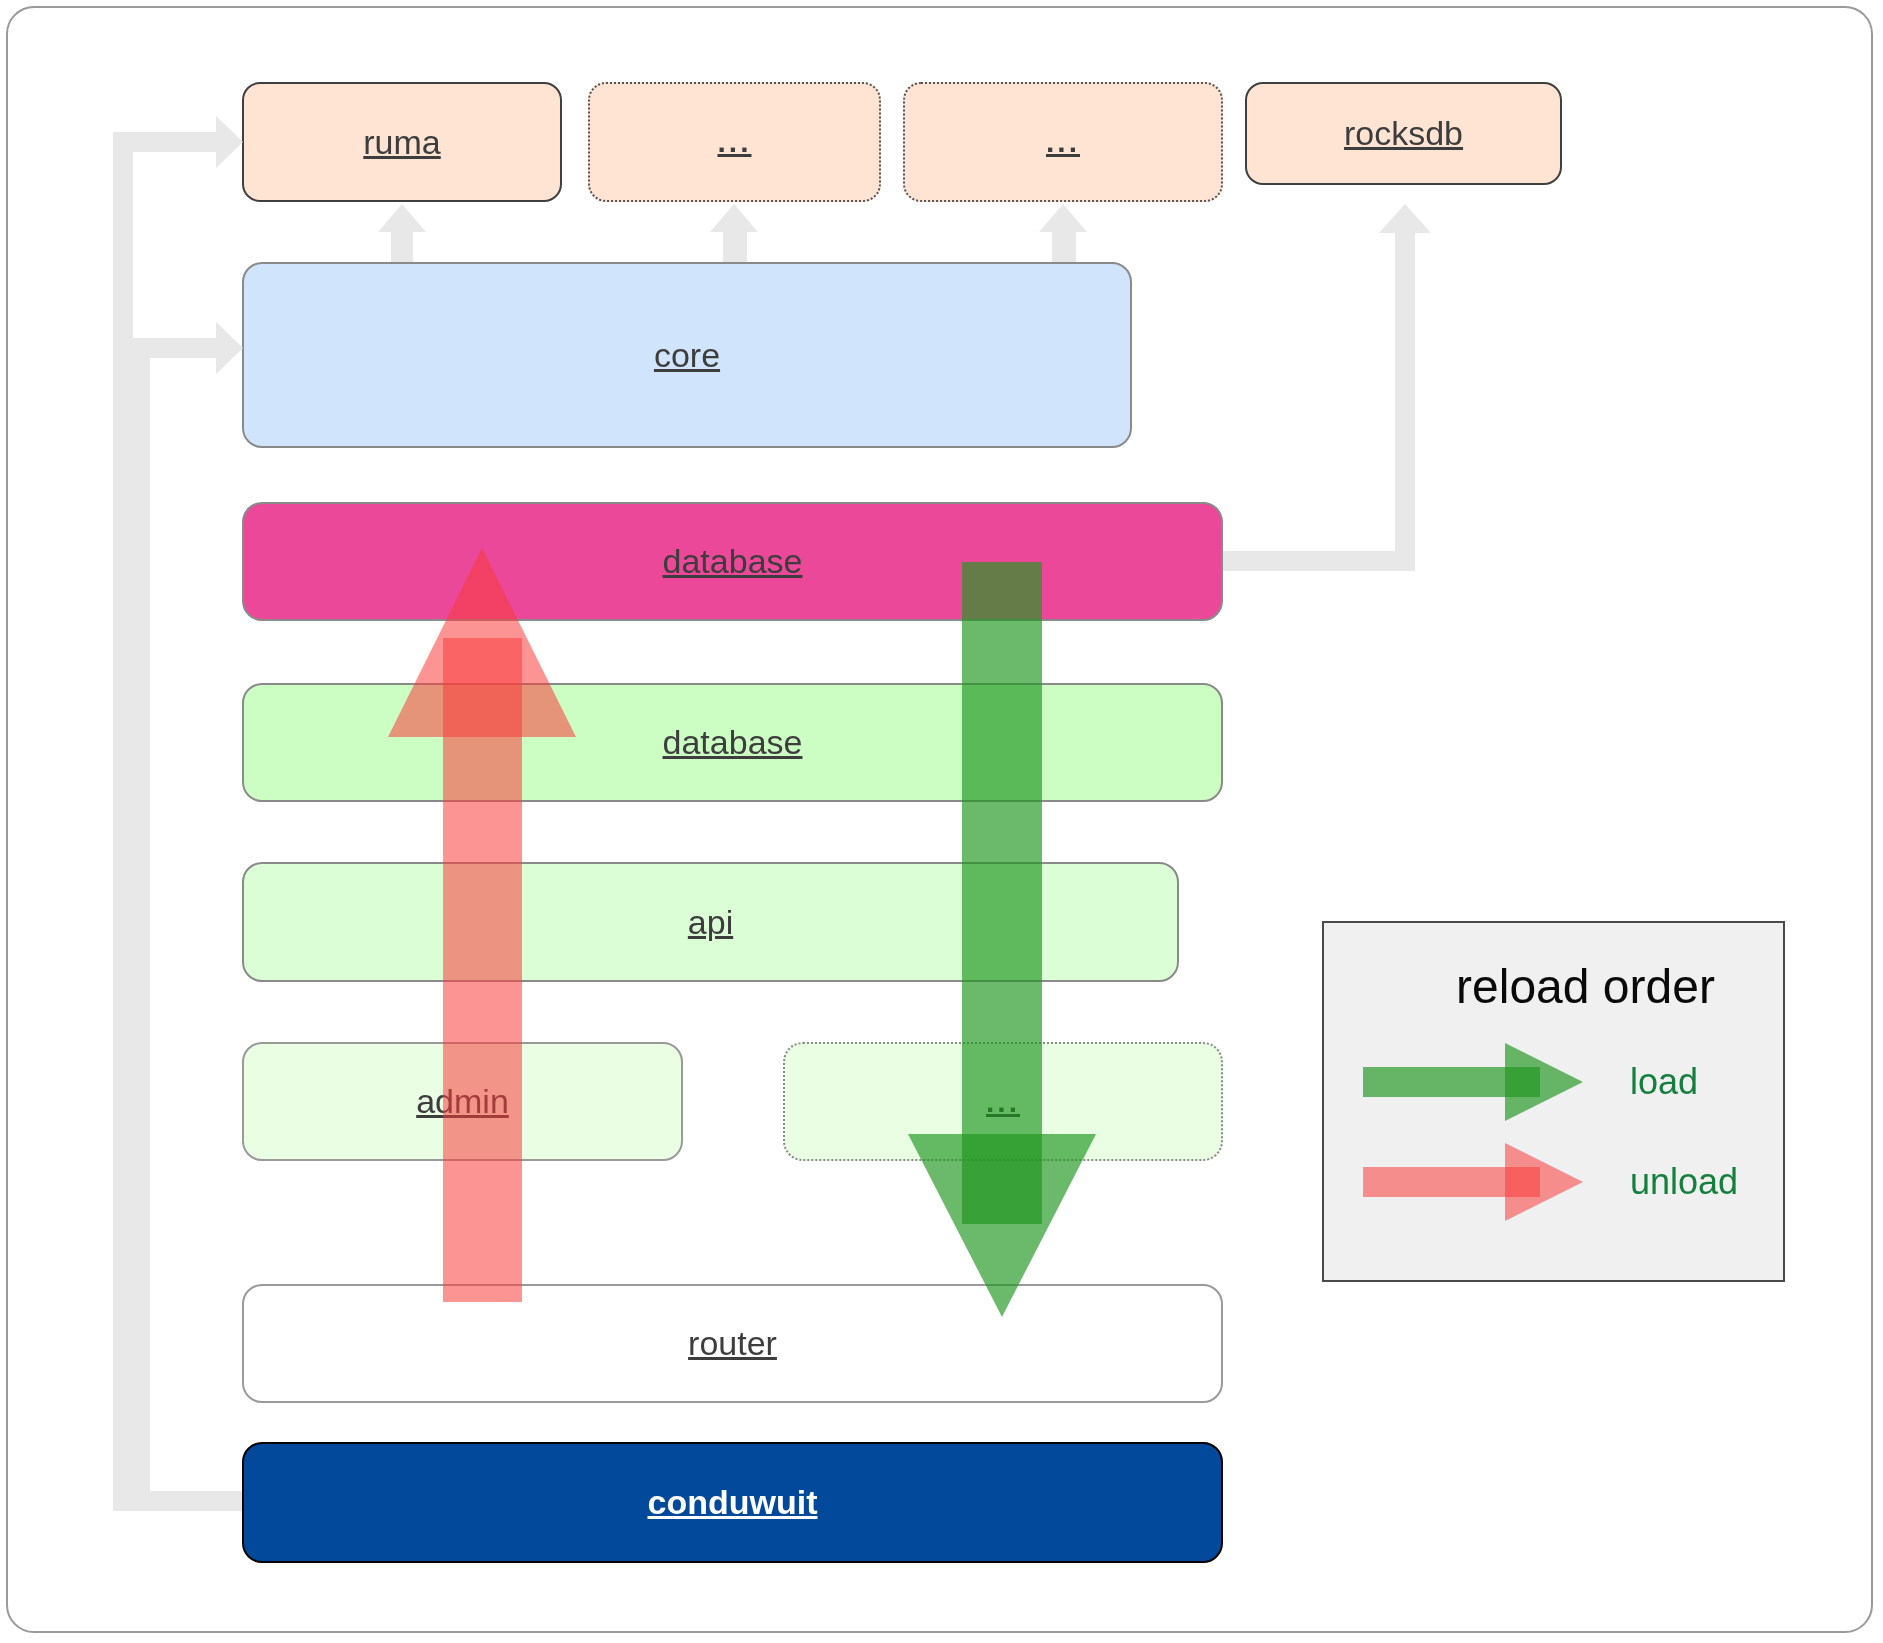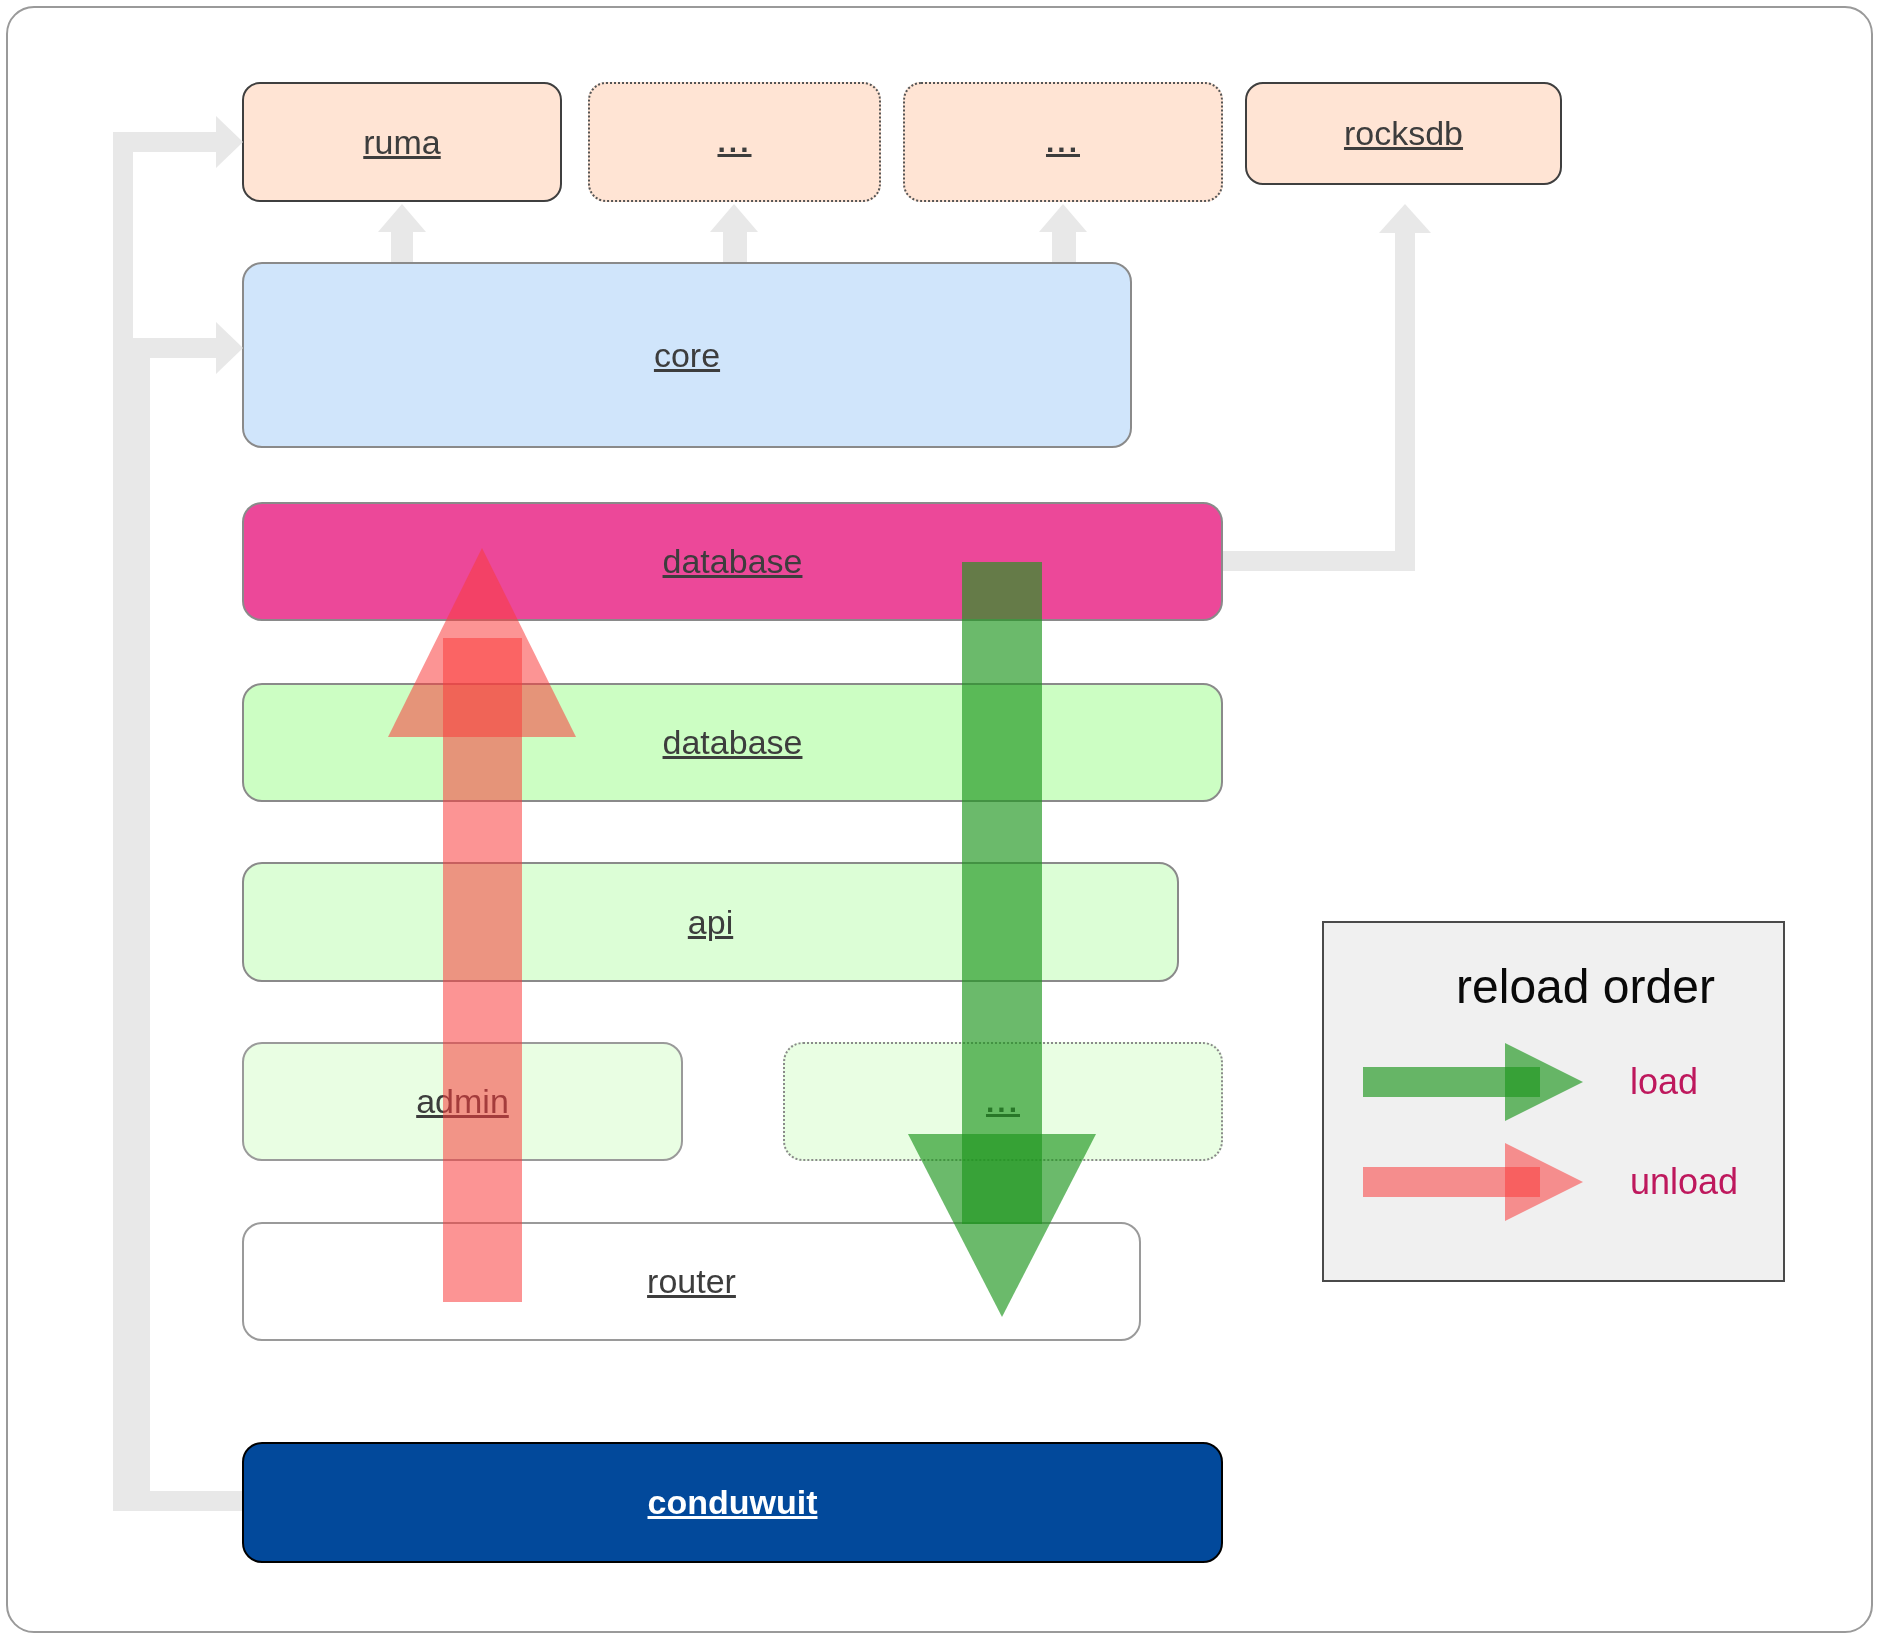--- a/index.html
+++ b/index.html
@@ -22,34 +22,34 @@
   #box-etop1     {left:588px;top:82px;width:293px;height:120px;background:#ffe4d4;border:2px dotted #555;border-radius:18px;}
   #box-etop2     {left:903px;top:82px;width:320px;height:120px;background:#ffe4d4;border:2px dotted #555;border-radius:18px;}
   #box-rocksdb   {left:1245px;top:82px;width:317px;height:103px;background:#ffe4d4;border:2.5px solid #3f3f3f;border-radius:18px;}
   
   #layer-core    {left:242px;top:262px;width:890px;height:186px;background:#d0e5fb;border:2px solid #8a8a8a;}
   #layer-database{left:242px;top:502px;width:981px;height:119px;background:#ec4899;border:2px solid #8a8a8a;text-align:right;}
   #layer-service {left:242px;top:683px;width:981px;height:119px;background:#ccfec3;border:2px solid #8a8a8a;}
   #layer-api     {left:242px;top:862px;width:937px;height:120px;background:#dcfed6;border:2px solid #8a8a8a;}
   #layer-admin   {left:242px;top:1042px;width:441px;height:119px;background:#e9fee3;border:2px solid #9a9a9a;}
   #layer-edots   {left:783px;top:1042px;width:440px;height:119px;background:#e9fee3;border:2px dotted #8a8a8a;}
-  #layer-router  {left:242px;top:1222px;width:899px;height:119px;background:#ffffff;border:2px solid #9a9a9a;}
+  #layer-router  {left:242px;top:1284px;width:981px;height:119px;background:#ffffff;border:2px solid #9a9a9a;}
   #box-conduwuit {left:242px;top:1442px;width:981px;height:121px;background:#02499b;border:2.5px solid #000;
                   color:#ffffff;font-weight:bold;}
   
   #legend{
     position:absolute;left:1322px;top:921px;width:463px;height:361px;
     background:#f0f0f0;border:2.5px solid #4a4a4a;box-sizing:border-box;z-index:2;
   }
   #legend-title{
     position:absolute;left:0;top:36px;width:100%;text-align:center;
     font-size:48px;color:#0a0a0a;margin-left:32px;
   }
   .legend-item-label{
-    position:absolute;left:306px;font-size:36px;color:#be185d;
+    position:absolute;left:306px;font-size:36px;color:#15803d;
   }
   #legend-load-label{top:138px;}
   #legend-unload-label{top:238px;}
   #arrow-layer{position:absolute;left:0;top:0;z-index:5;pointer-events:none;}
 </style>
 </head>
 <body>
 
 <div id="canvas">
   <div id="page-frame"></div>

